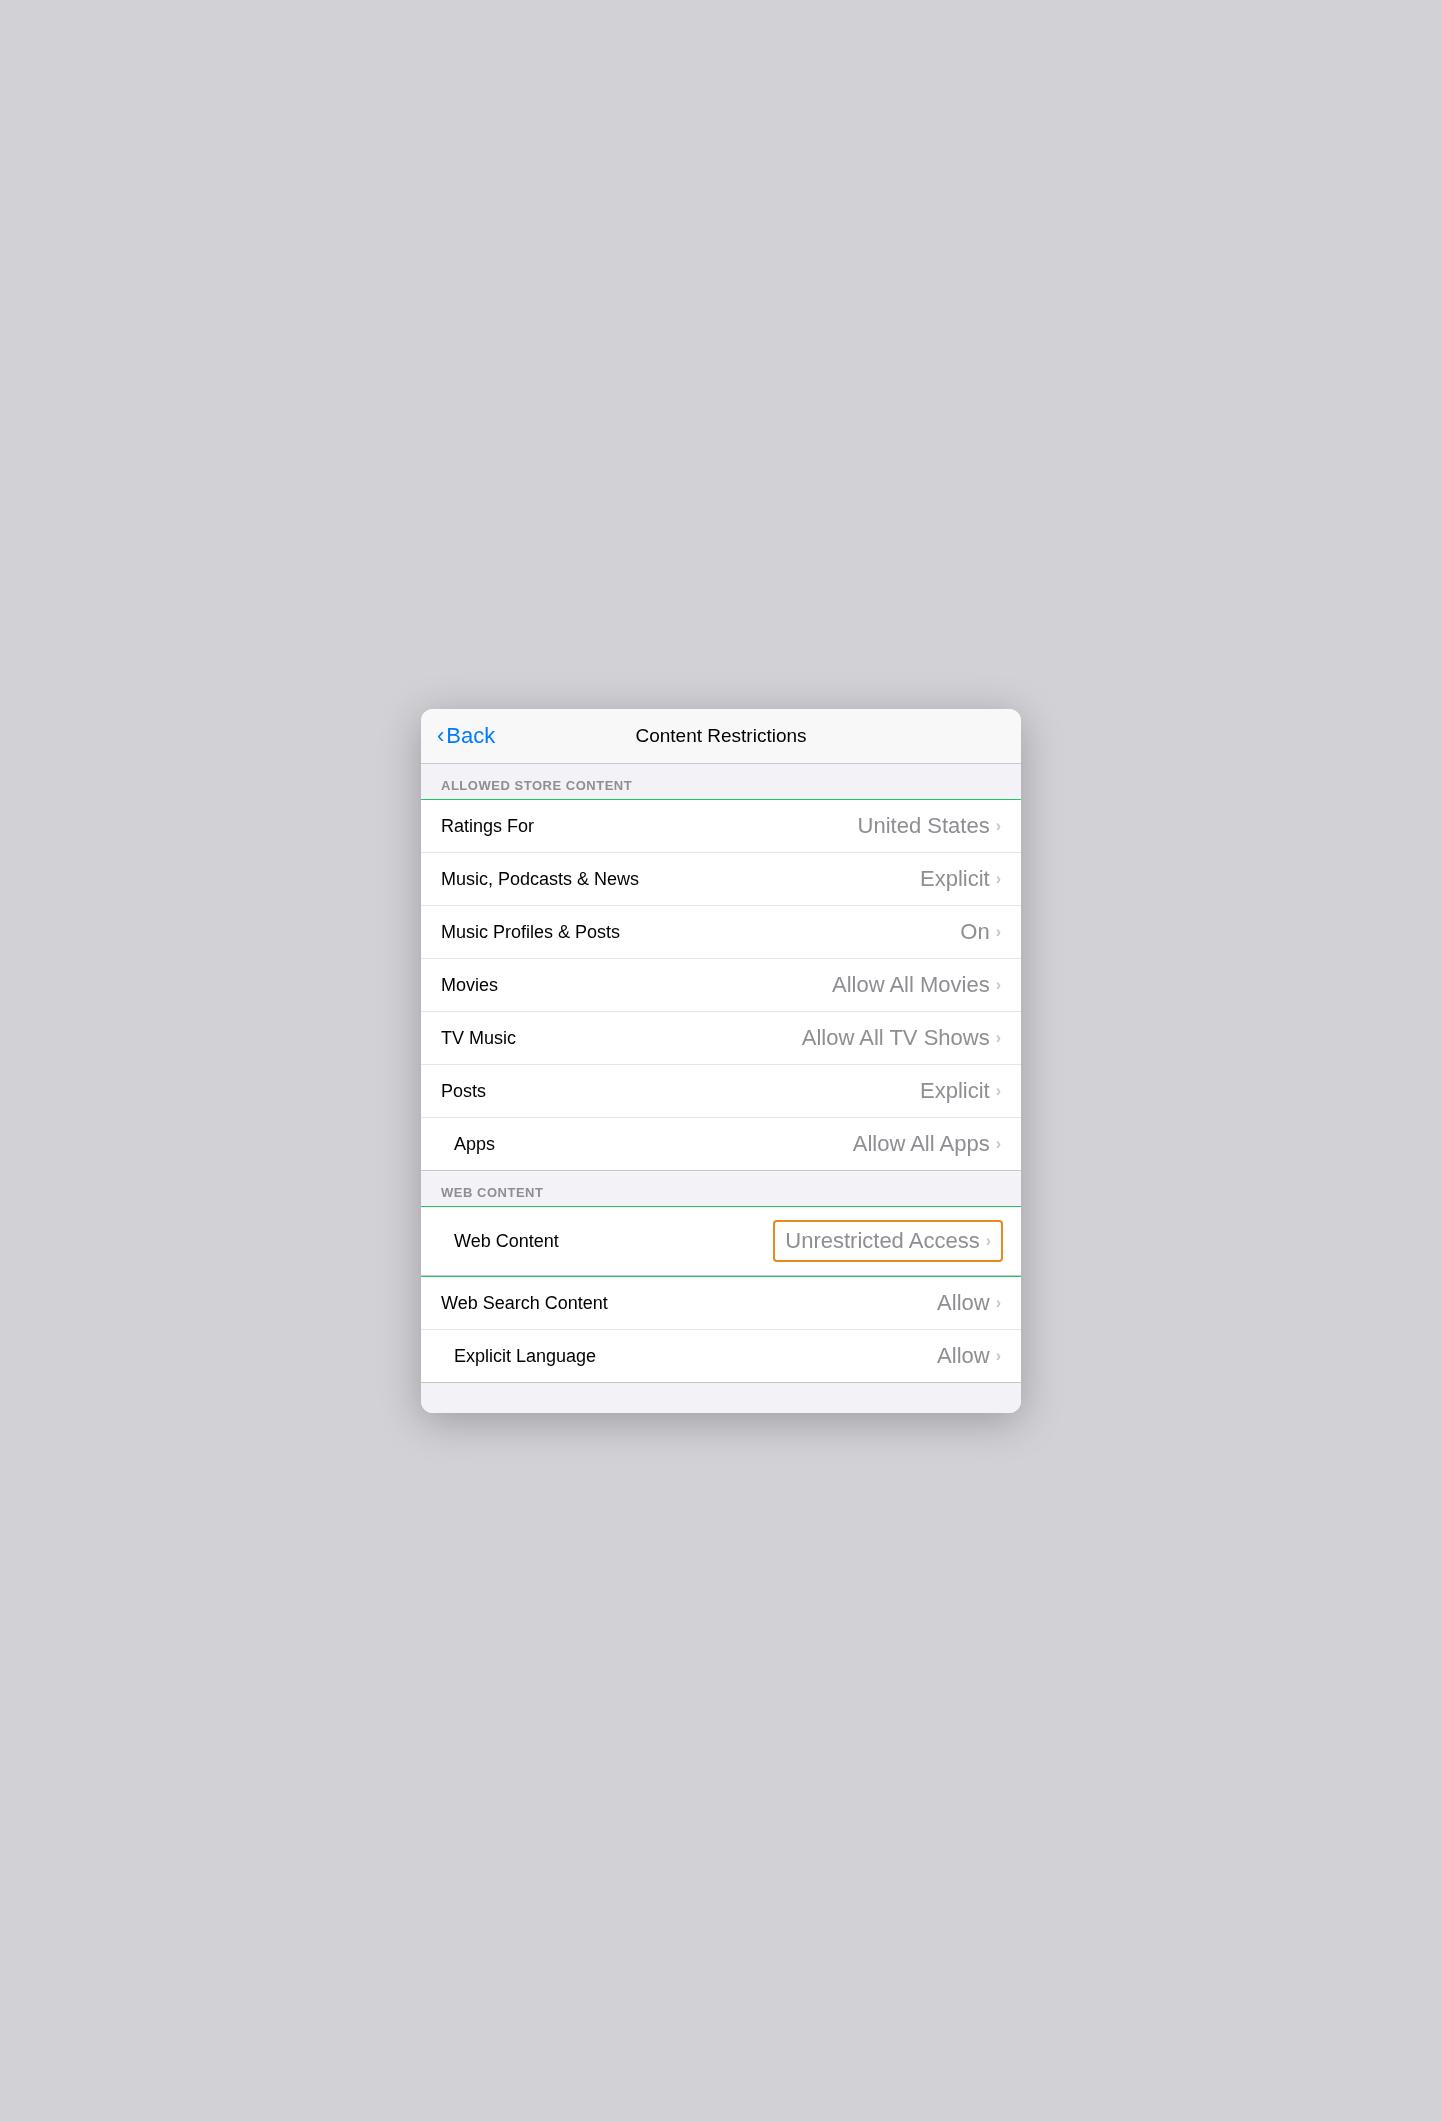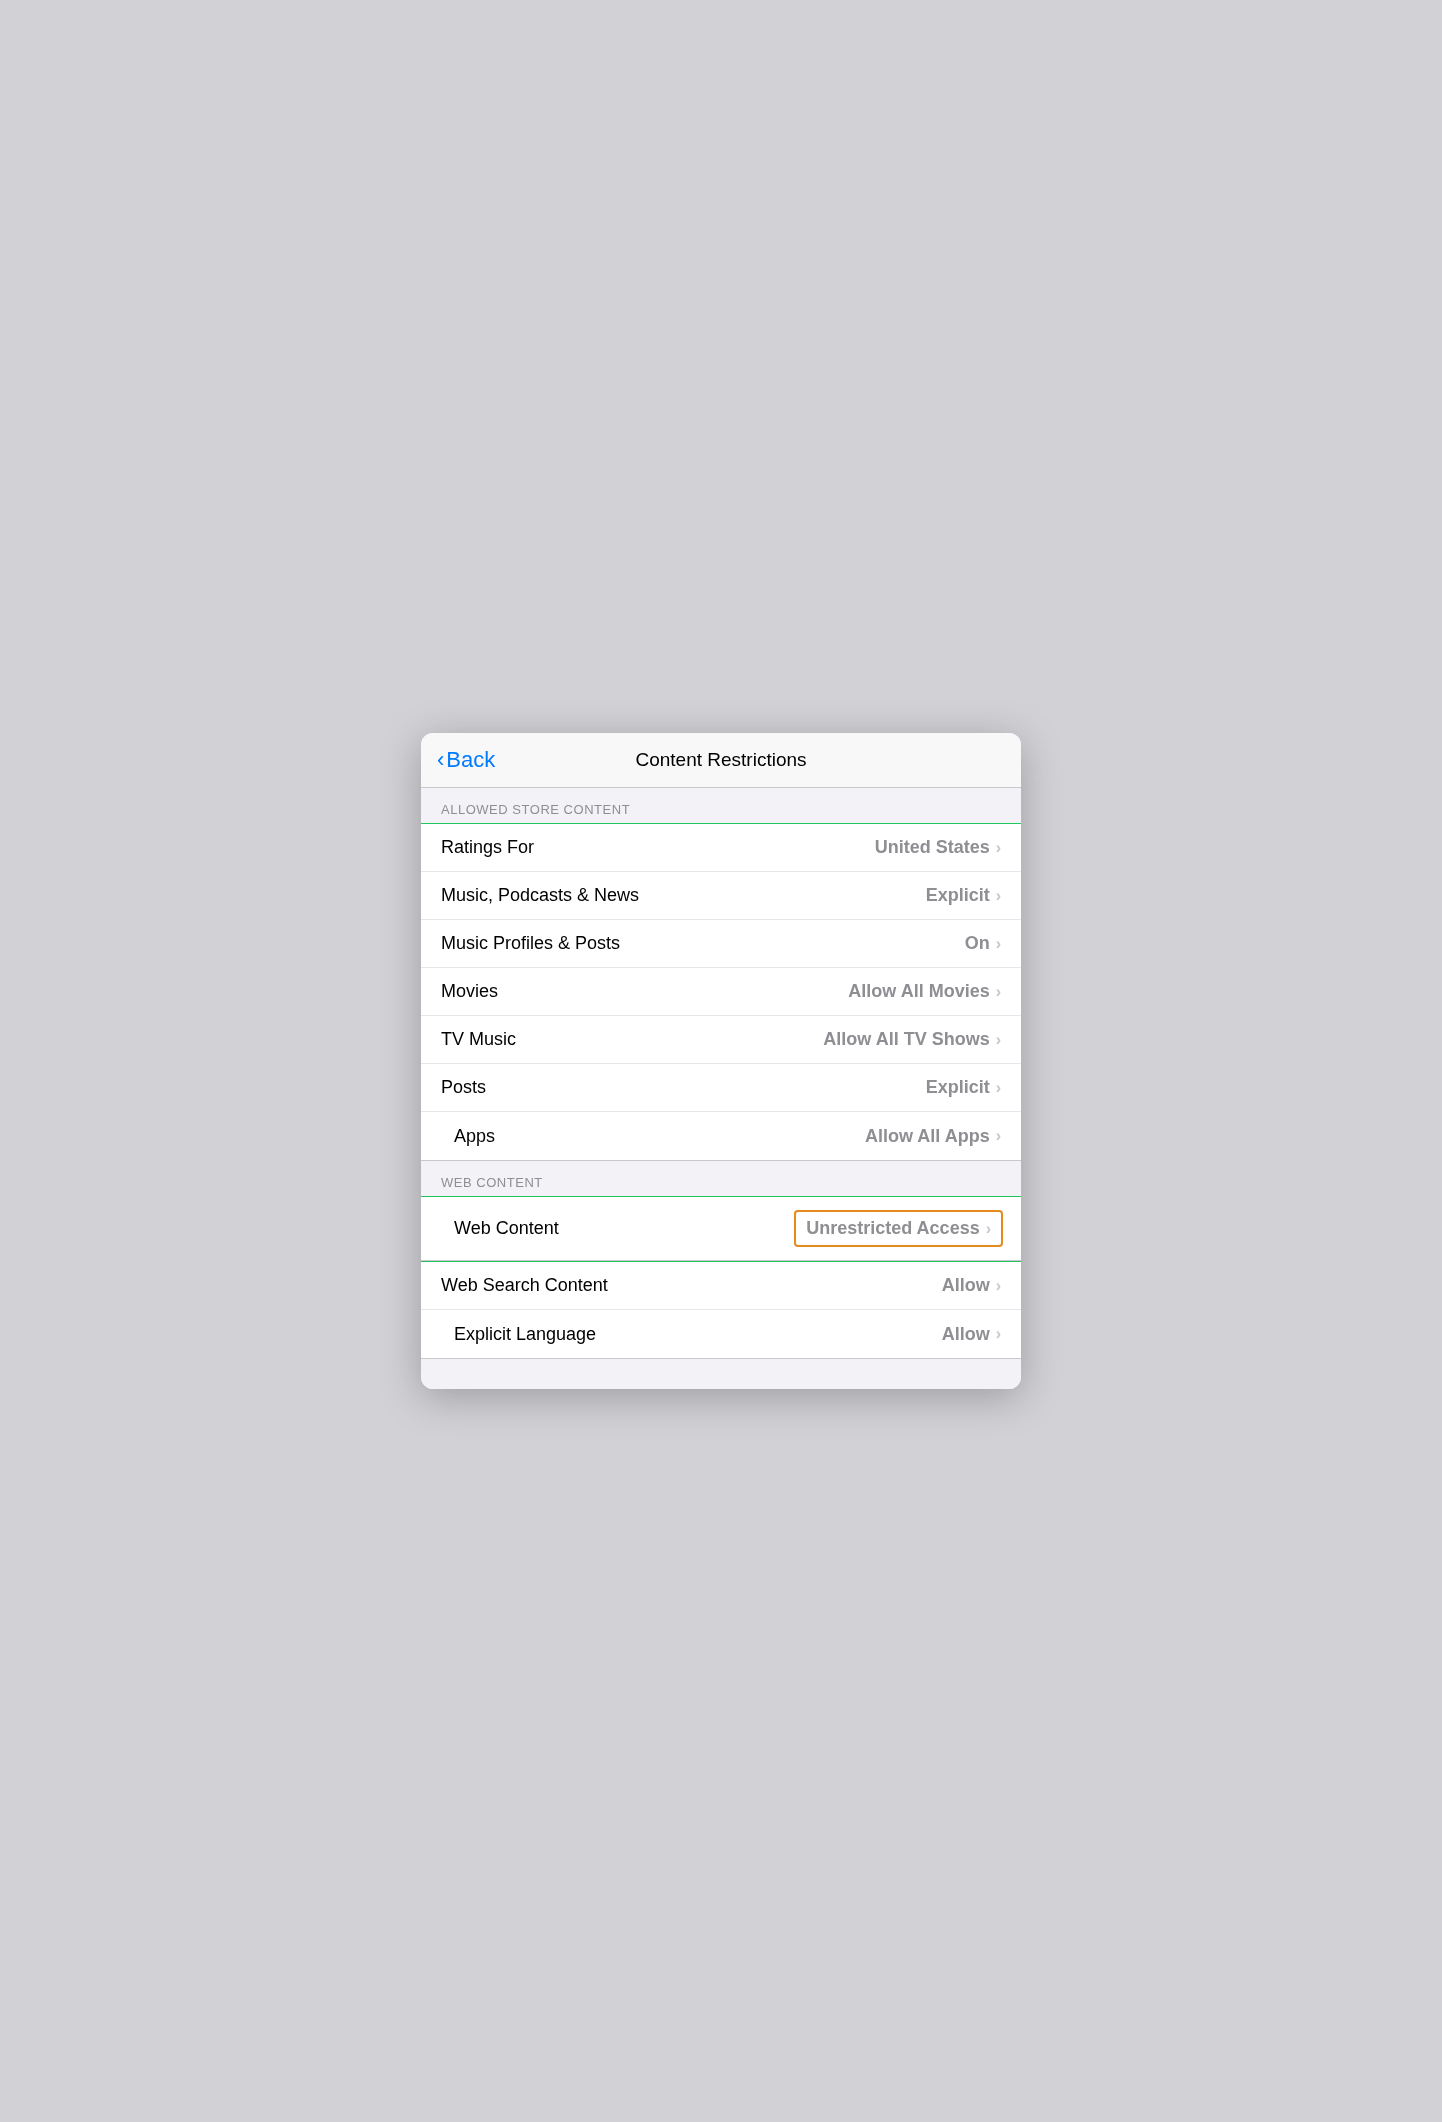--- a/index.html
+++ b/index.html
@@ -62,21 +62,21 @@
       font-weight: 400;
       color: #000000;
       text-align: center;
     }
 
     
     .section-header {
       background: #f2f2f7;
       padding: 14px 20px 6px 20px;
       font-size: 13px;
-      font-weight: 400;
+      font-weight: 700;
       color: #8e8e93;
       text-transform: uppercase;
       letter-spacing: 0.04em;
     }
 
     
     .settings-group {
       background: #fff;
       border-top: 1px solid #22c55e;
       border-bottom: 1px solid #c8c8cc;
@@ -105,23 +105,22 @@
       font-weight: 400;
     }
 
     .row-value-container {
       display: flex;
       align-items: center;
       gap: 6px;
     }
 
     .row-value {
-      font-size: 18px;
+      font-size: 22px;
       color: #8e8e93;
-      font-weight: bold;
     }
 
     .chevron-right {
       color: #c7c7cc;
       font-size: 16px;
       font-weight: 600;
     }
 
     
     .row-highlighted .row-value-container {

